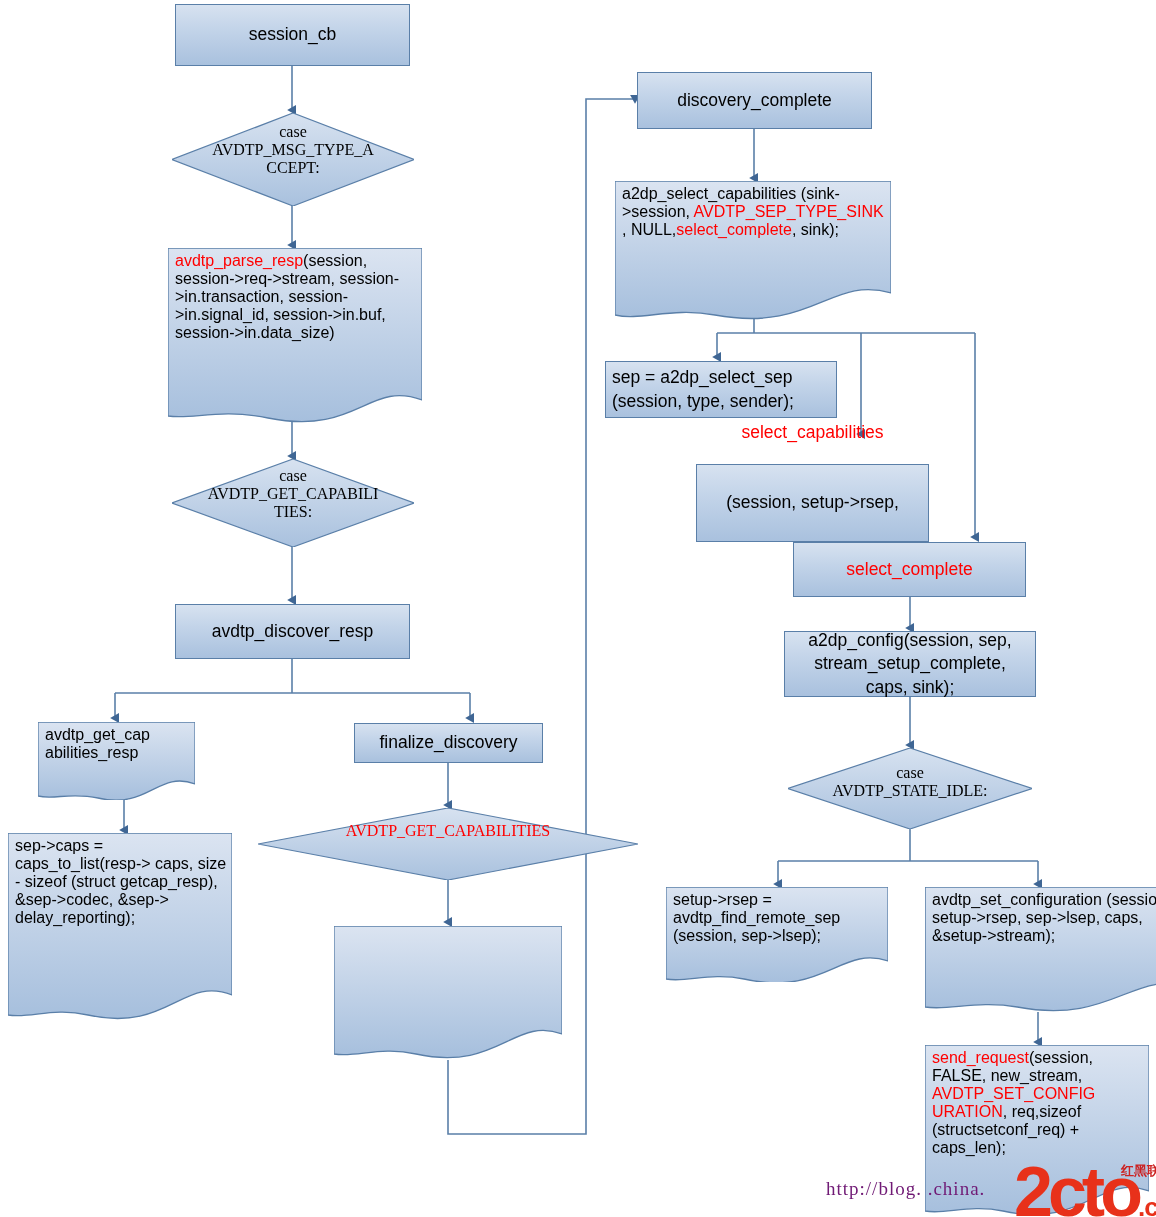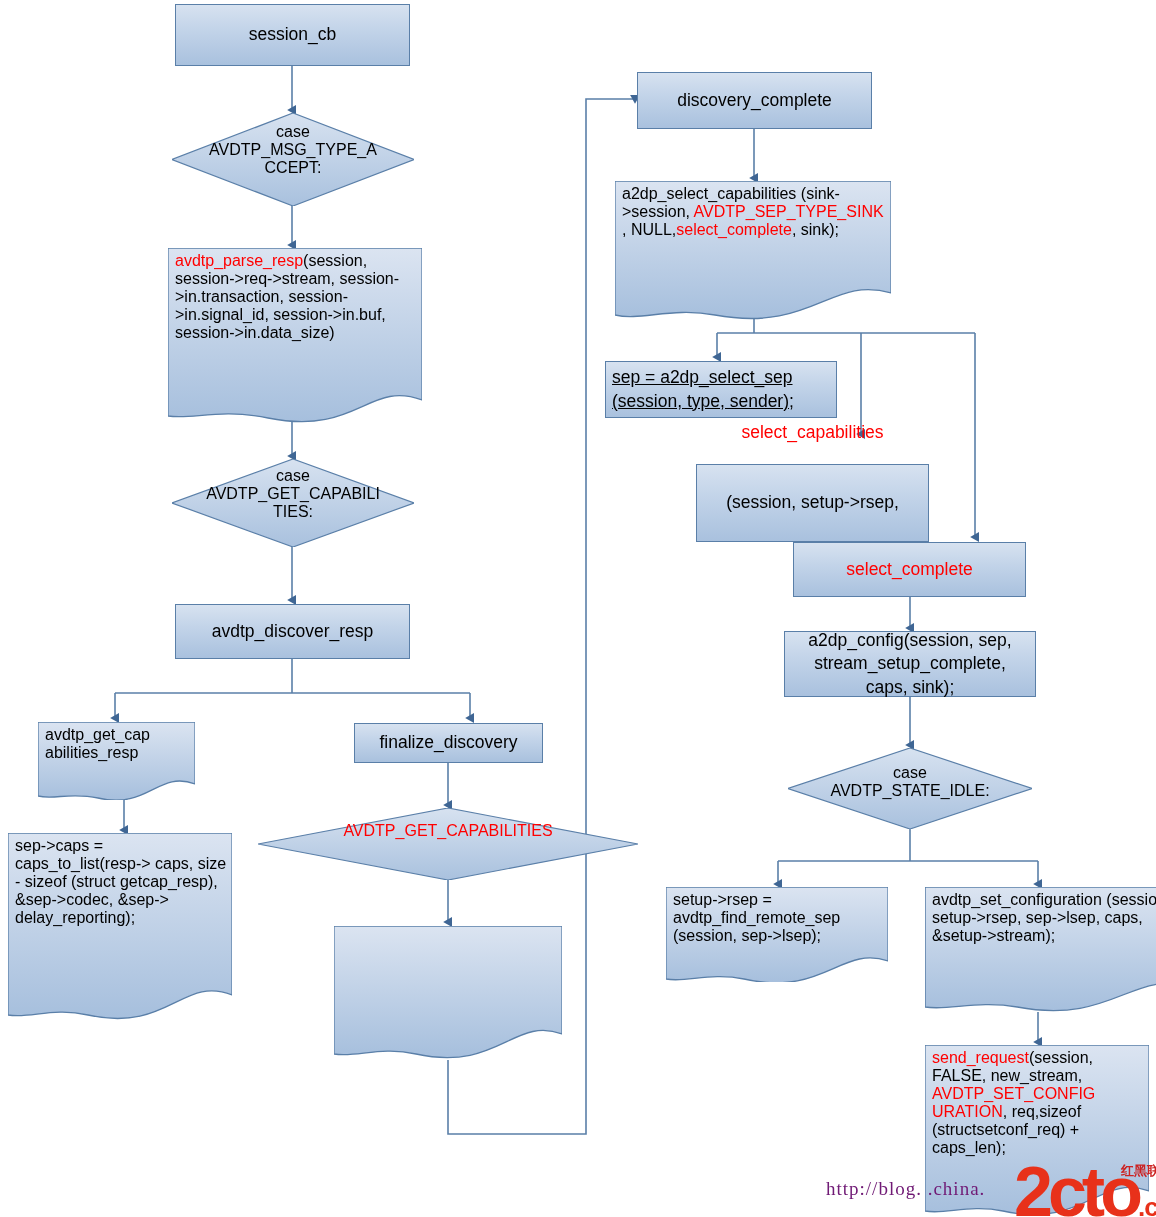--- a/index.html
+++ b/index.html
@@ -61,20 +61,21 @@
     right: 5px;
   }
 
   
   .dia { position: absolute; }
   .dia .diabody { position: absolute; left:0; top:0; width:100%; height:100%; }
   .dia .txt {
     position: absolute;
     left: 0; right: 0;
     text-align: center;
+    font-family: Liberation Serif, serif;
   }
 
   .red { color: #ff0000; }
 
   .watermark-url {
     position: absolute;
     color: #701a75;
     font-family: Liberation Serif, serif;
     font-size: 19px;
     letter-spacing: 1px;
@@ -250,21 +251,21 @@
     <svg class="docbody" viewBox="0 0 276 142" preserveAspectRatio="none" xmlns="http://www.w3.org/2000/svg">
       <path d="M0,0 L276,0 L276,112 C216,94 198,152 100,134 C56,126 26,140 0,134 Z" fill="url(#g2)" stroke="#5a7fa8" stroke-width="1.3"></path>
     </svg>
     <div class="txt"><span>a2dp_select_capabilities</span>
 <span>(sink-&gt;session,</span>
 <span class="red">AVDTP_SEP_TYPE_SINK</span>
 <span>, NULL,</span><span class="red">select_complete</span><span>,</span>
 <span>sink);</span></div>
   </div>
 
-  <div class="node rect" style="left:605px; top:361px; width:232px; height:57px;text-decoration:underline;">
+  <div class="node rect" style="left:605px; top:361px; width:232px; height:57px;">
     <div class="txt left pad">sep = a2dp_select_sep
 (session, type, sender);</div>
   </div>
 
   <div class="node rect" style="left:696px; top:464px; width:233px; height:78px;">
     <div class="txt pad" style="text-align:right;">
       <div class="red center">select_capabilities</div>
       <div class="center">(session, setup-&gt;rsep,</div>
       <div>&amp;setup-&gt;caps)</div>
     </div>

